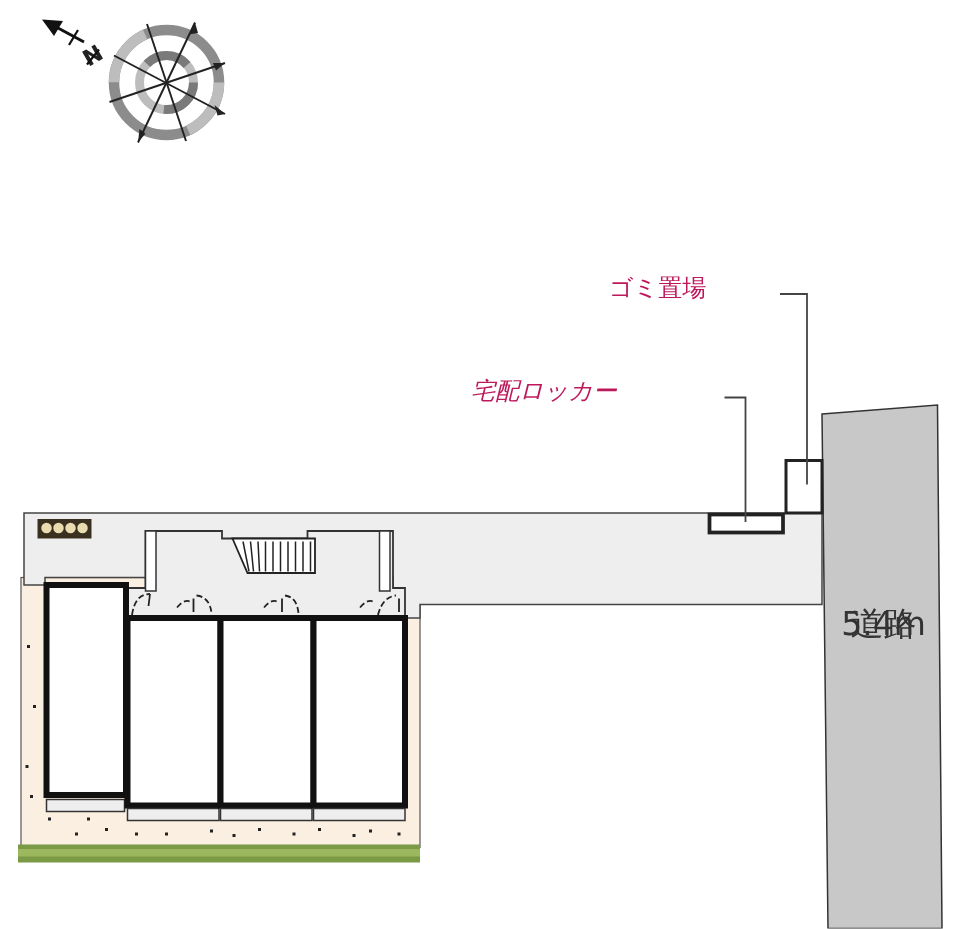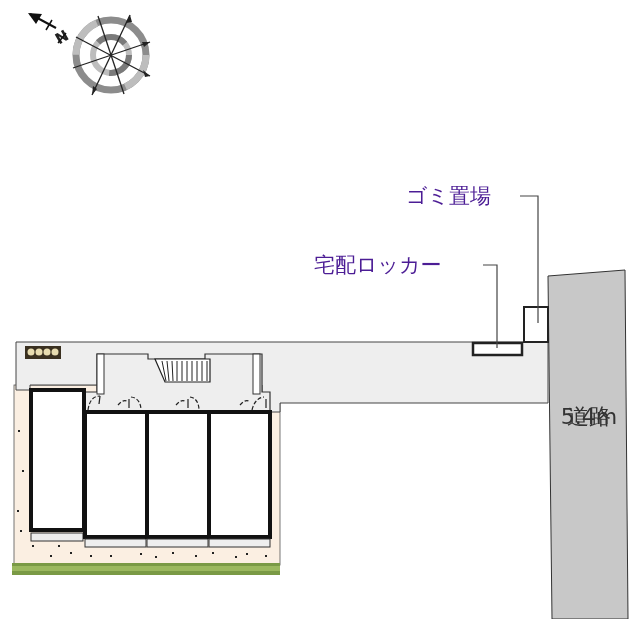--- a/index.html
+++ b/index.html
@@ -1,19 +1,19 @@
 <!DOCTYPE html>
 <html><head>
 <meta charset="utf-8">
 <style>
   html, body { margin: 0; padding: 0; background: #ffffff; }
   body { width: 640px; height: 619px; position: relative; overflow: hidden;
          font-family: "DejaVu Sans", sans-serif; }
   svg { position: absolute; left: 0; top: 0; }
-  .lbl { position: absolute; font-size: 21px; color: #4c1d95; white-space: nowrap;
+  .lbl { position: absolute; font-size: 16px; color: #be185d; white-space: nowrap;
          font-family: "DejaVu Sans", sans-serif; letter-spacing: 0px; }
   .road-lbl { position: absolute; font-size: 22px; color: #333333; text-align: center;
               width: 80px; line-height: 30px; font-family: "DejaVu Sans", sans-serif; }
 </style>
 </head>
 <body>
 
 <svg width="640" height="619" viewBox="0 0 640 619">
 
   <g>
@@ -132,18 +132,18 @@
 
   <rect x="524" y="307" width="24" height="35" fill="#fff" stroke="#222" stroke-width="2"></rect>
 
   <g stroke="#444" stroke-width="1.2" fill="none">
     <polyline points="483,265 497,265 497,348"></polyline>
     <polyline points="520,196 538,196 538,323"></polyline>
   </g>
 </svg>
 
 <div class="lbl" style="left:406px; top:182px;">ゴミ置場</div>
-<div class="lbl" style="left:314px; top:251px;">宅配ロッカー</div>
+<div class="lbl" style="left:314px; top:251px;font-style:italic;">宅配ロッカー</div>
 
 <div style="position:absolute; left:549px; top:402px;">
   <div class="road-lbl">5.4m</div>
   <div class="road-lbl">道路</div>
 </div>
 
 </body></html>

